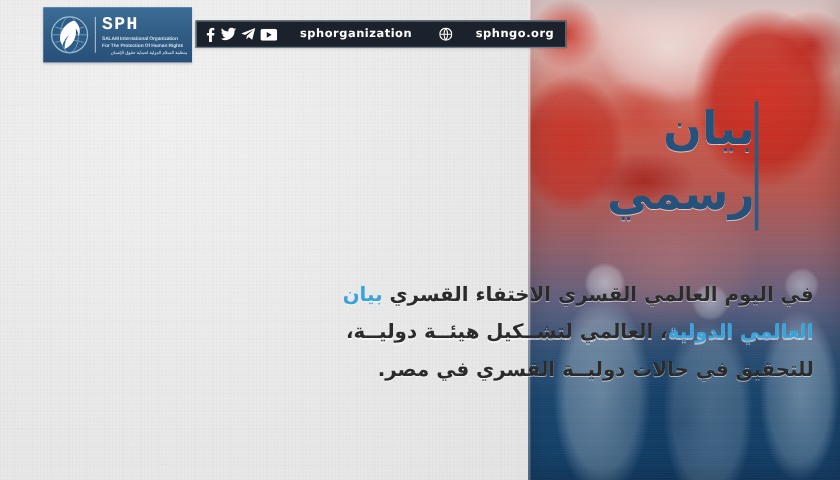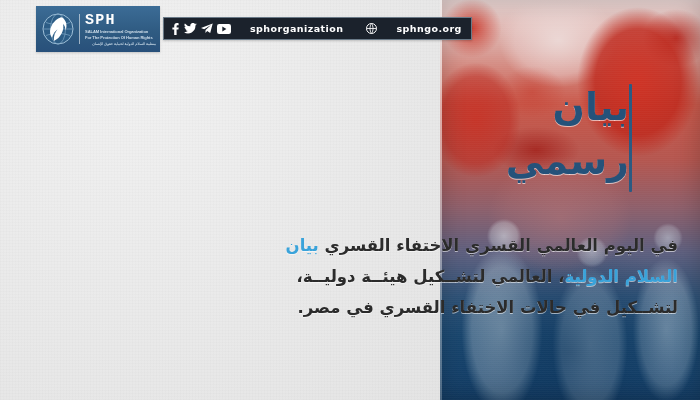--- a/index.html
+++ b/index.html
@@ -301,22 +301,22 @@
   <div class="title-block">
     <div class="title-words">
       <span class="title-line">بيان</span>
       <span class="title-line">رسمي</span>
     </div>
     <div class="title-rule"></div>
   </div>
 
   <div class="body-text">
     <span class="body-line"><span>في اليوم العالمي القسري الاختفاء القسري </span><span class="hl">بيان</span></span>
-    <span class="body-line"><span class="hl">السلام الدولية</span><span>، العالمي لتشــكيل هيئــة دوليــة،</span></span>
-    <span class="body-line"><span>لتشــكيل في حالات الاختفاء القسري في مصر.</span></span>
+    <span class="body-line"><span class="hl">العالمي الدولية</span><span>، العالمي لتشــكيل هيئــة دوليــة،</span></span>
+    <span class="body-line"><span>للتحقيق في حالات دوليــة القسري في مصر.</span></span>
   </div>
 
   <div class="right-panel">
     <div class="photo"></div>
     <div class="photo-vignette"></div>
     <div class="panel-seam"></div>
   </div>
 
 </div>
 

